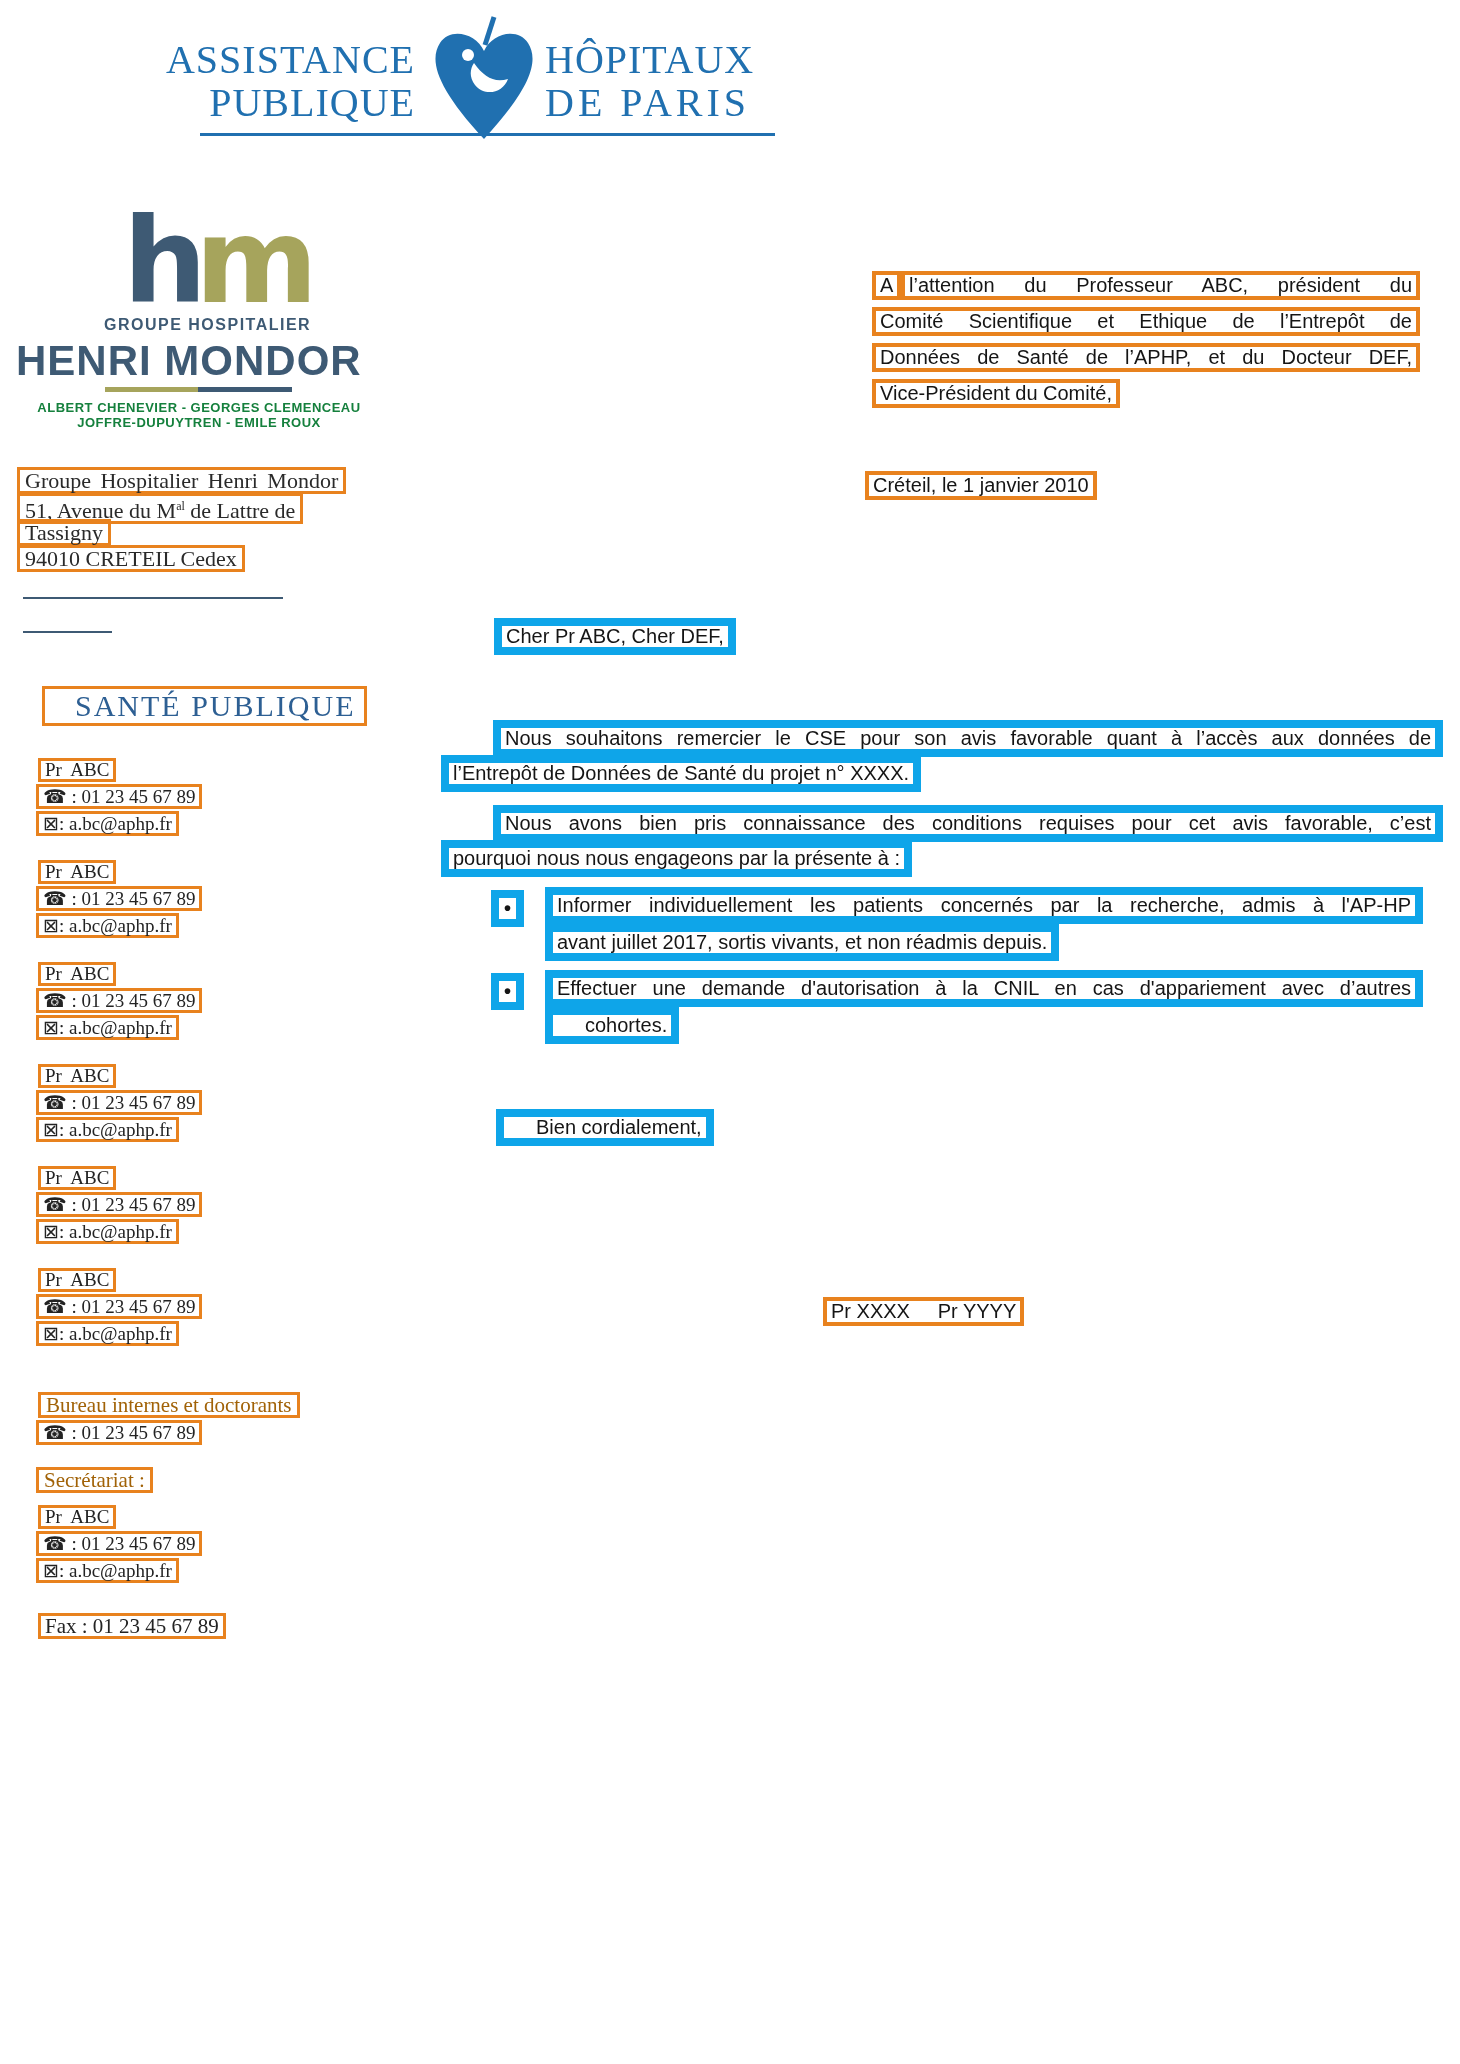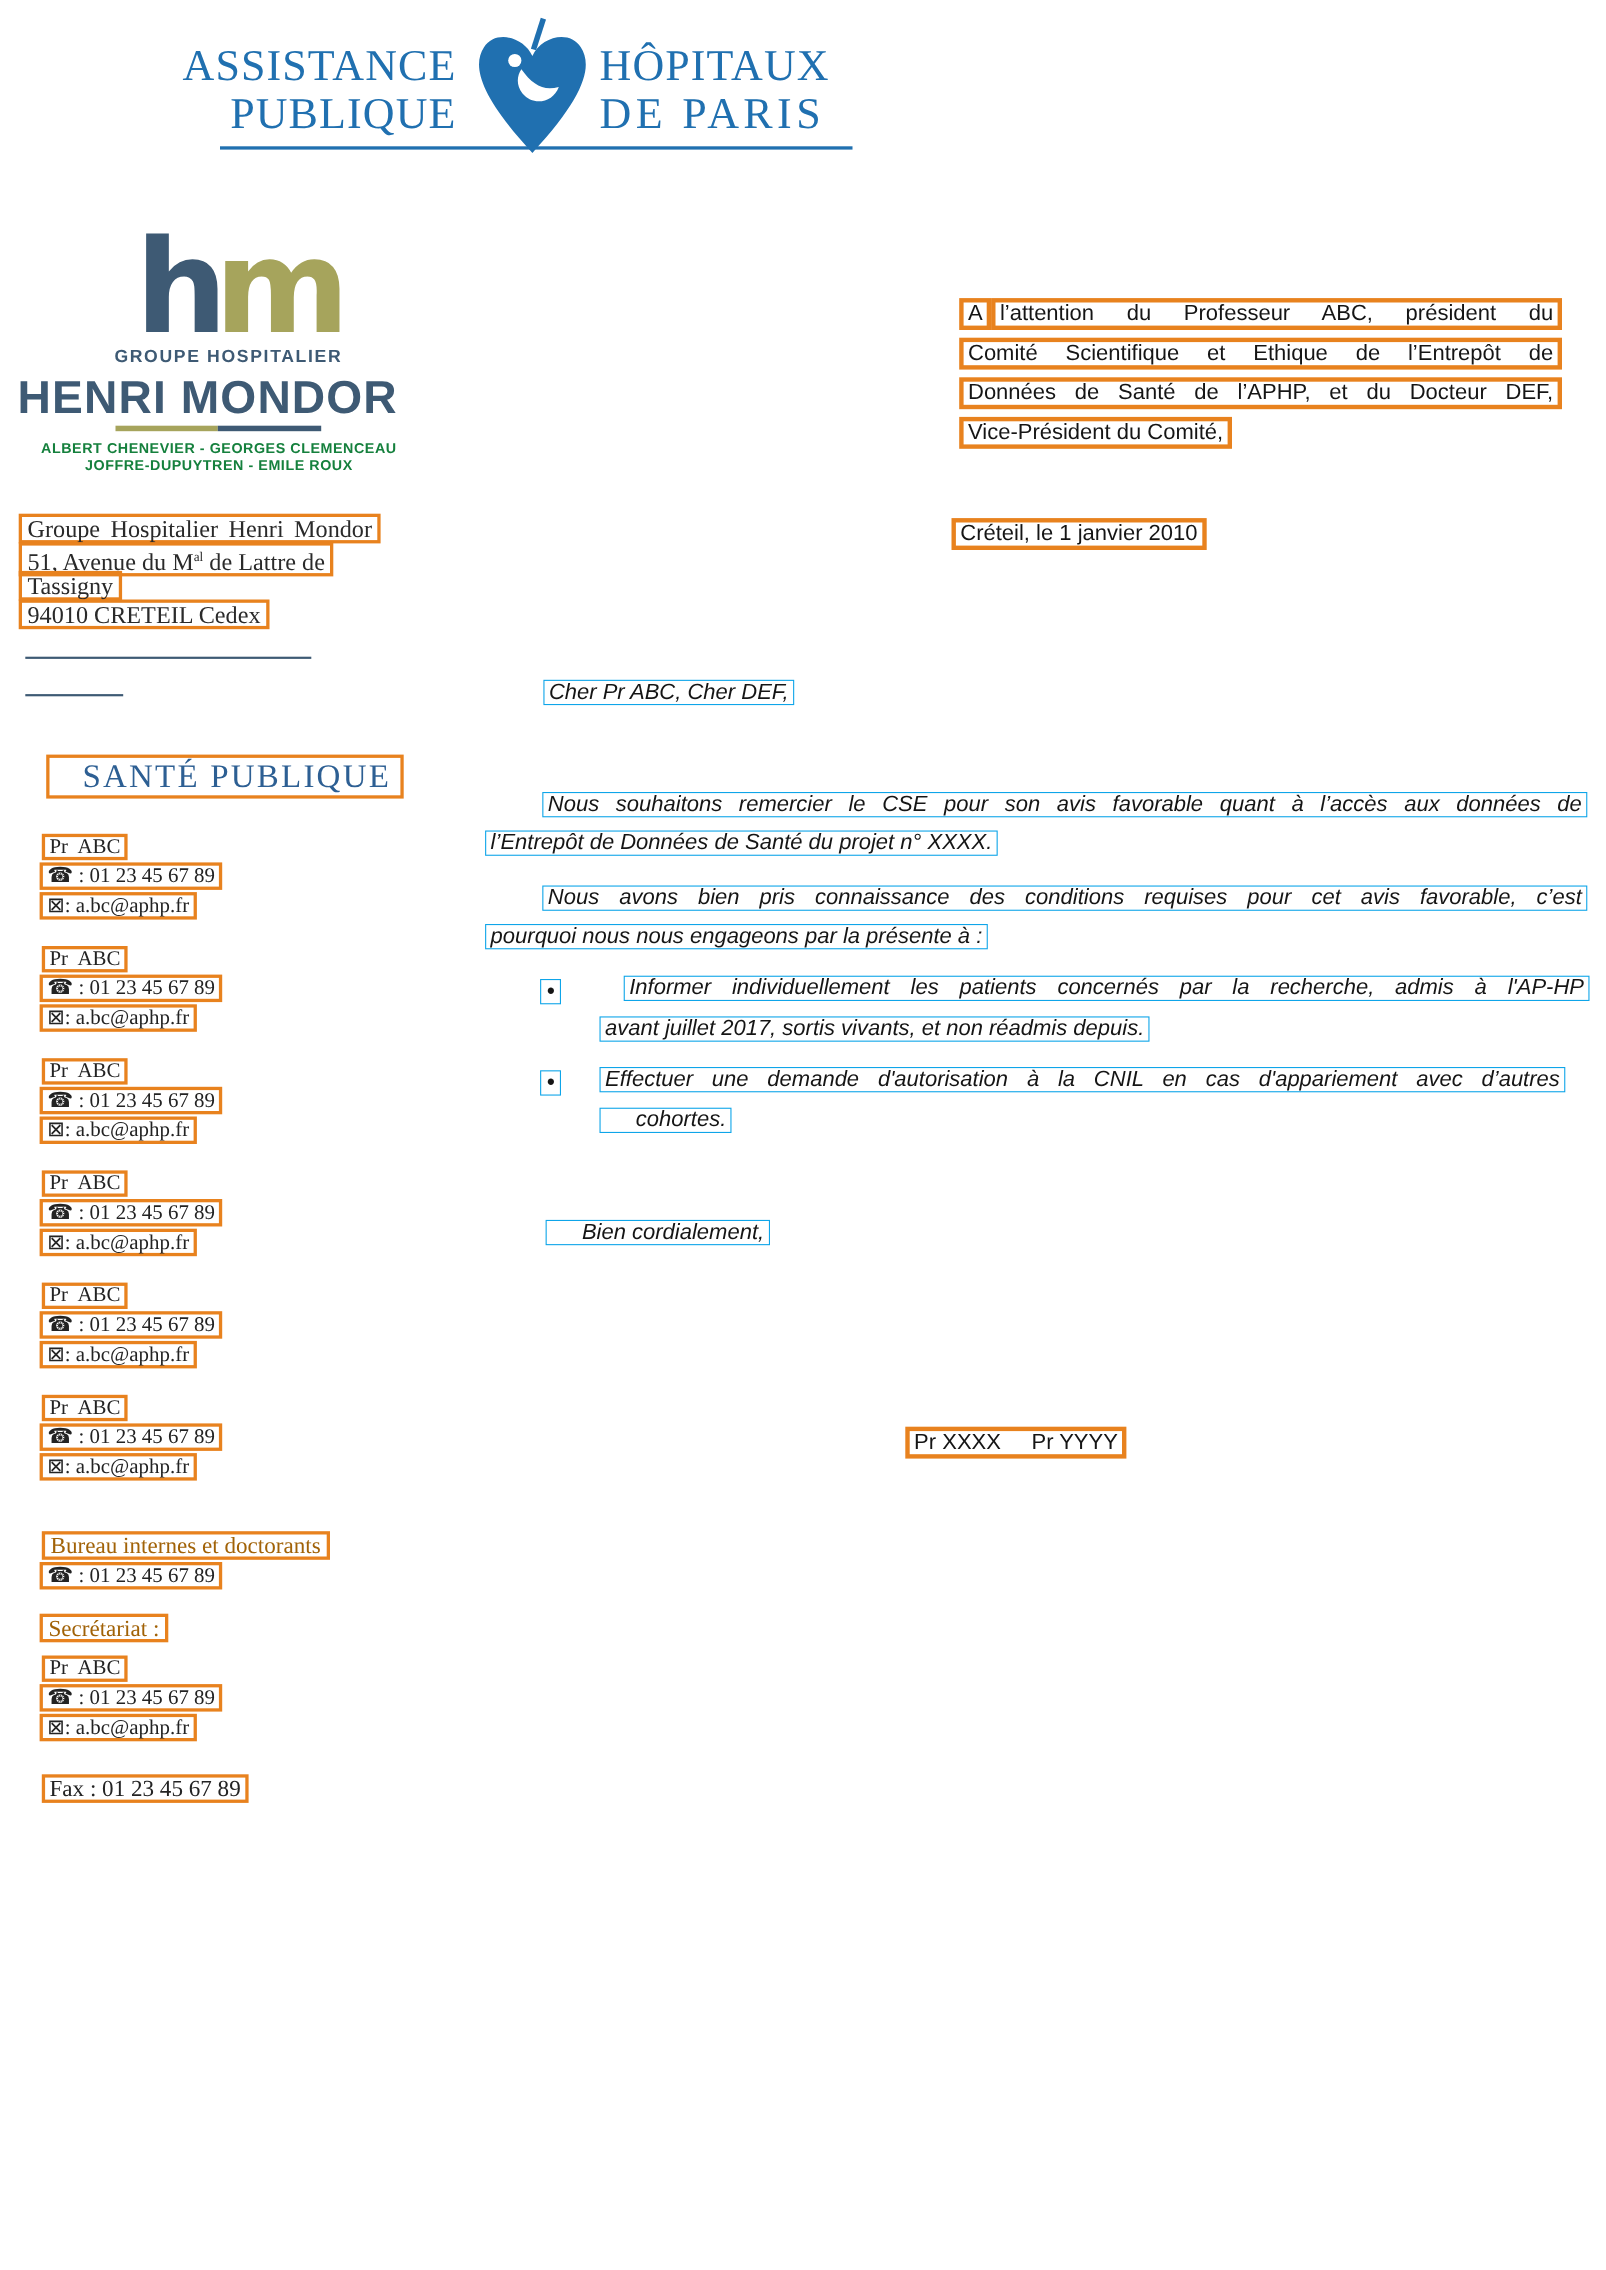--- a/index.html
+++ b/index.html
@@ -3,21 +3,21 @@
 <meta charset="utf-8">
 <style>
   html,body{margin:0;padding:0;background:#ffffff;}
   .page{position:relative;width:1460px;height:2064px;background:#fff;overflow:hidden;
         font-family:"Liberation Serif",serif;}
   .abs{position:absolute;}
 
   
   .ob,.bb{box-sizing:border-box;white-space:pre;}
   .ob{border:3px solid #E8821E;}
-  .bb{border:1px solid #0ea5e9;font-style:italic;}
+  .bb{border:8px solid #0ea5e9;}
   .thick{border-width:4px;}
   .boxabs{position:absolute;}
   .stack{display:table;margin-bottom:2px;}
 
   
   .side{font-family:"Liberation Serif",serif;font-size:19px;line-height:18px;color:#232323;padding:0 4px;}
   .addr{font-family:"Liberation Serif",serif;font-size:22px;line-height:21px;color:#2a2a2a;padding:0 5px;}
   .mid {font-family:"Liberation Serif",serif;font-size:21px;line-height:20px;color:#a16207;padding:0 5px;}
   .bodytxt{font-family:"Liberation Sans",sans-serif;font-size:20px;line-height:21px;color:#151515;padding:0 4px;}
   .just{white-space:normal;text-align:justify;text-align-last:justify;}
@@ -138,21 +138,21 @@
 
   <div class="bb bodytxt boxabs" style="left:494px;top:618px;">Cher Pr ABC, Cher DEF,</div>
 
   <div class="bb bodytxt just boxabs" style="left:493px;top:720px;width:950px;">Nous souhaitons remercier le CSE pour son avis favorable quant à l’accès aux données de</div>
   <div class="bb bodytxt boxabs" style="left:441px;top:755px;">l’Entrepôt de Données de Santé du projet n° XXXX.</div>
 
   <div class="bb bodytxt just boxabs" style="left:493px;top:805px;width:950px;">Nous avons bien pris connaissance des conditions requises pour cet avis favorable, c’est</div>
   <div class="bb bodytxt boxabs" style="left:441px;top:840px;">pourquoi nous nous engageons par la présente à :</div>
 
   <div class="bb bodytxt boxabs" style="left:491px;top:890px;padding:0 5px;font-weight:bold;">•</div>
-  <div class="bb bodytxt just boxabs" style="left:567px;top:887px;width:878px;">Informer individuellement les patients concernés par la recherche, admis à l'AP-HP</div>
+  <div class="bb bodytxt just boxabs" style="left:545px;top:887px;width:878px;">Informer individuellement les patients concernés par la recherche, admis à l'AP-HP</div>
   <div class="bb bodytxt boxabs" style="left:545px;top:924px;">avant juillet 2017, sortis vivants, et non réadmis depuis.</div>
 
   <div class="bb bodytxt boxabs" style="left:491px;top:973px;padding:0 5px;font-weight:bold;">•</div>
   <div class="bb bodytxt just boxabs" style="left:545px;top:970px;width:878px;">Effectuer une demande d'autorisation à la CNIL en cas d'appariement avec d’autres</div>
   <div class="bb bodytxt boxabs" style="left:545px;top:1007px;padding-left:32px;">cohortes.</div>
 
   <div class="bb bodytxt boxabs" style="left:496px;top:1109px;padding-left:32px;">Bien cordialement,</div>
 
   <div class="ob thick bodytxt boxabs" style="left:823px;top:1297px;">Pr XXXX     Pr YYYY</div>
 

